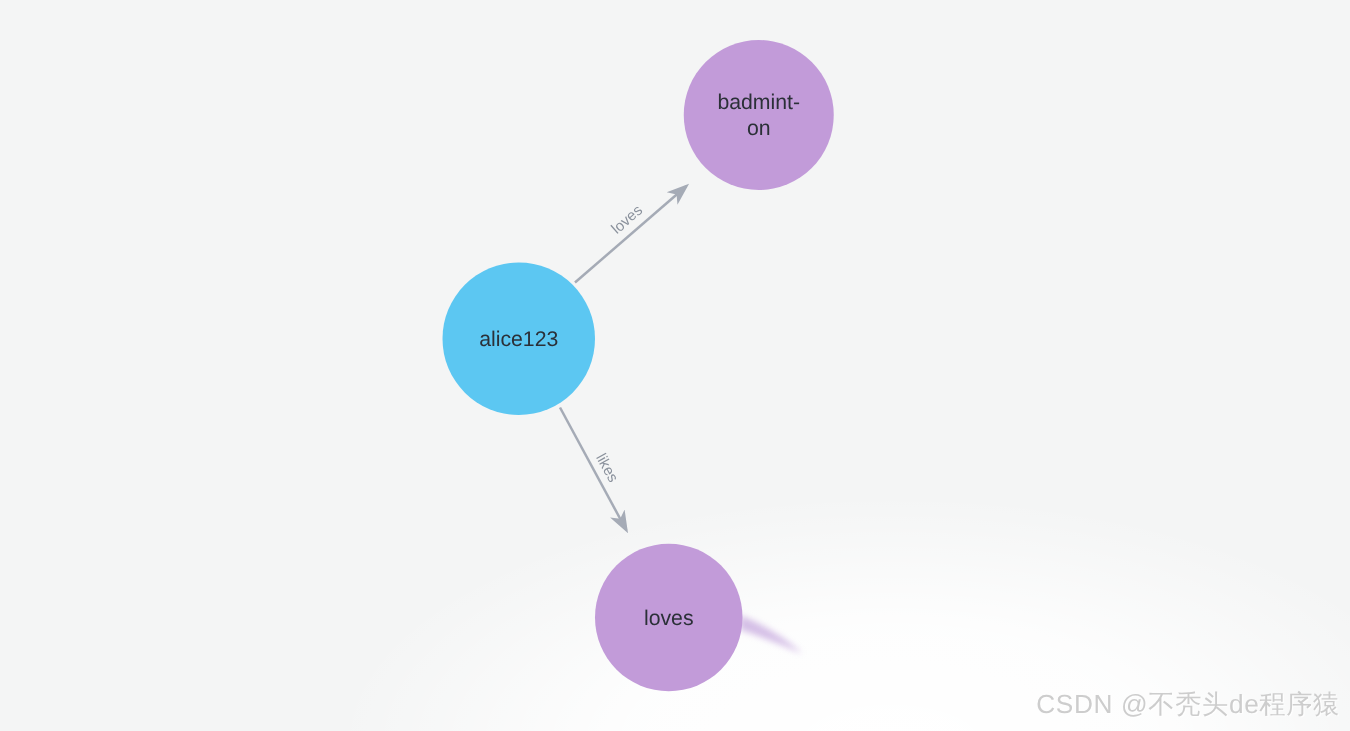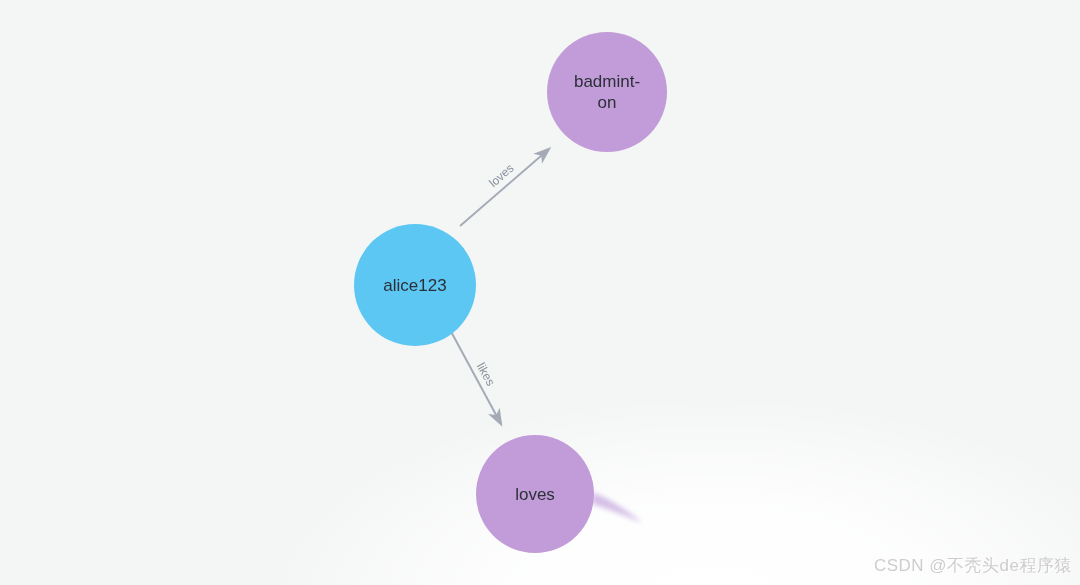--- a/index.html
+++ b/index.html
@@ -27,21 +27,21 @@
     display: flex;
     flex-direction: column;
     justify-content: center;
     text-align: center;
     color: #2b3038;
     font-size: 17px;
     line-height: 21px;
     cursor: pointer;
     user-select: none;
   }
-  .node-alice   { left: 354px; top: 224px; width: 122px; height: 122px; background: #5cc7f2; }
+  .node-alice   { left: 354px; top: 210px; width: 122px; height: 122px; background: #5cc7f2; }
   .node-badminton { left: 547px; top: 32px; width: 120px; height: 120px; background: #c29bd9; }
   .node-hiking  { left: 476px; top: 435px; width: 118px; height: 118px; background: #c29bd9; }
   .edge-label {
     position: absolute;
     font-size: 12px;
     color: #8a919c;
     white-space: nowrap;
     cursor: pointer;
     user-select: none;
   }
@@ -50,21 +50,21 @@
     transform: translate(-50%, -50%) rotate(-41deg) translateY(-10px);
   }
   .edge-label-likes {
     left: 477px; top: 379px;
     transform: translate(-50%, -50%) rotate(61.5deg) translateY(-10px);
   }
   .watermark {
     position: absolute;
     right: 8px;
     bottom: 8px;
-    font-size: 17px;
+    font-size: 21px;
     color: #cdcdcd;
     text-shadow: 1px 1px 1px #ffffff;
     letter-spacing: 0.5px;
     user-select: none;
   }
 </style>
 </head>
 <body>
 
 <div class="stage">

